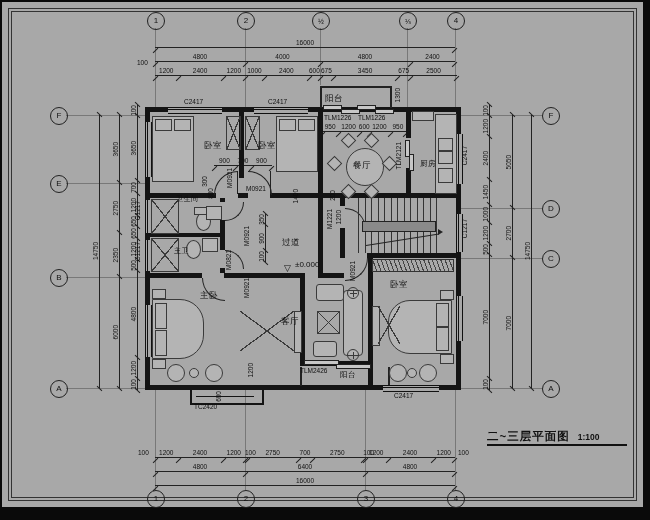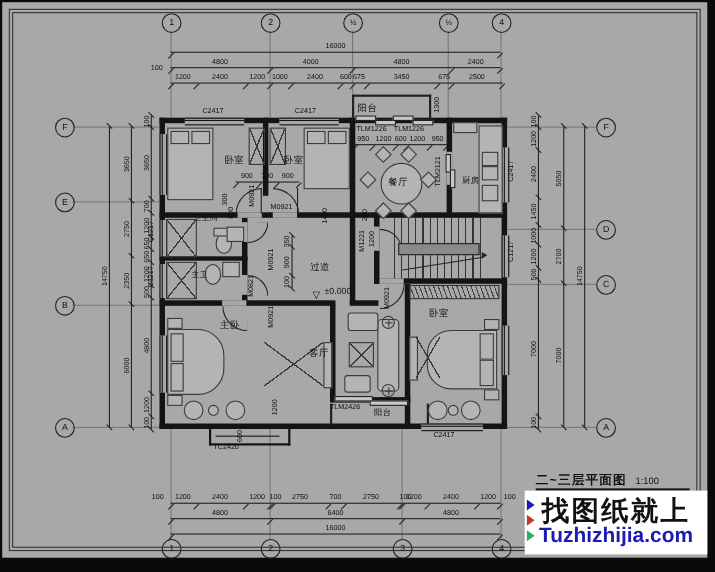--- a/index.html
+++ b/index.html
@@ -62,21 +62,21 @@
   .stub-h{position:absolute;height:1px;background:#787878;}
 
   .rlabel{position:absolute;font-size:8.5px;line-height:1;color:#0e0e0e;letter-spacing:0.5px;white-space:nowrap;}
   .olabel{position:absolute;font-size:6.5px;line-height:1;color:#0e0e0e;white-space:nowrap;}
   .vtext{position:absolute;writing-mode:vertical-rl;transform:rotate(180deg);font-size:6.5px;line-height:1;color:#0e0e0e;white-space:nowrap;}
   .elev{position:absolute;font-size:8px;line-height:1;color:#0e0e0e;white-space:nowrap;}
 
   .titleblock{position:absolute;left:487px;top:429px;width:140px;height:15px;border-bottom:2px solid #111;
     display:flex;align-items:baseline;gap:8px;}
   .titleblock .t1{font-size:11.5px;font-weight:bold;letter-spacing:1px;}
-  .titleblock .t2{font-size:8.5px;font-weight:normal;}
+  .titleblock .t2{font-size:8.5px;font-weight:bold;}
 
   .watermark{position:absolute;left:477px;top:446px;width:166px;height:58px;background:#ffffff;
     display:flex;flex-direction:column;align-items:center;justify-content:center;z-index:20;}
   .watermark .w1{font-size:25px;font-weight:bold;color:#111;letter-spacing:2px;line-height:1.05;}
   .watermark .w2{font-size:19px;font-weight:bold;color:#1b1bb4;line-height:1.05;}
   .chev{position:absolute;width:0;height:0;border-top:5px solid transparent;border-bottom:5px solid transparent;}
 </style>
 </head>
 <body>
 
@@ -578,20 +578,13 @@
   <span class="vtext" style="left:216px;top:391px">600</span>
   <span class="vtext" style="left:248px;top:363px">1200</span>
   <span class="elev" style="left:284px;top:264px;font-size:9px">▽</span>
   <span class="elev" style="left:295px;top:261px">±0.000</span>
 
   <div class="titleblock">
     <span class="t1">二~三层平面图</span>
     <span class="t2">1:100</span>
   </div>
 
-  <div class="watermark">
-    <div class="chev" style="left:2px;top:8px;border-left:7px solid #1b1bb4"></div>
-    <div class="chev" style="left:2px;top:22px;border-left:7px solid #c0392b"></div>
-    <div class="chev" style="left:2px;top:36px;border-left:7px solid #27ae60"></div>
-    <span class="w1">找图纸就上</span>
-    <span class="w2">Tuzhizhijia.com</span>
-  </div>
 </div>
 
 </body></html>

